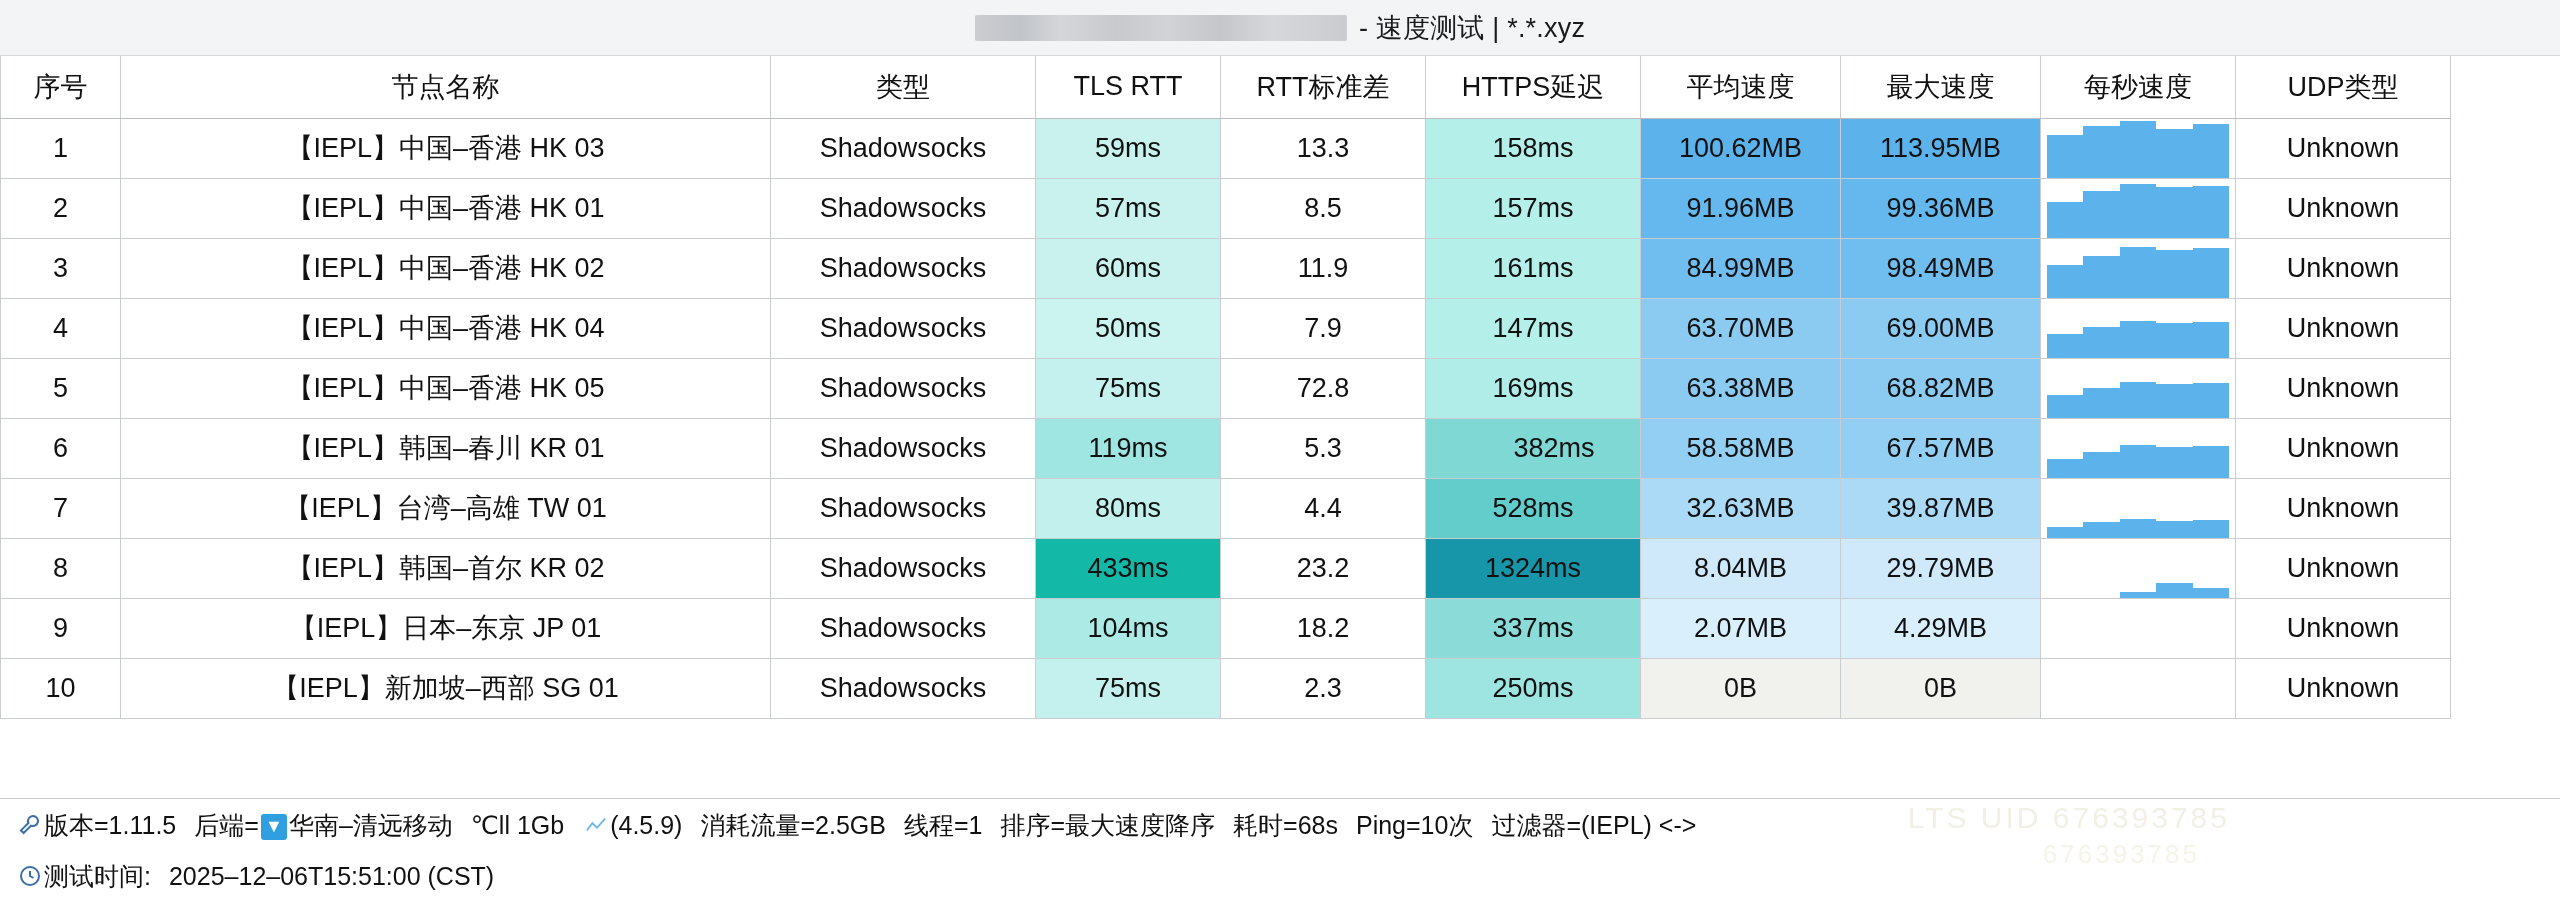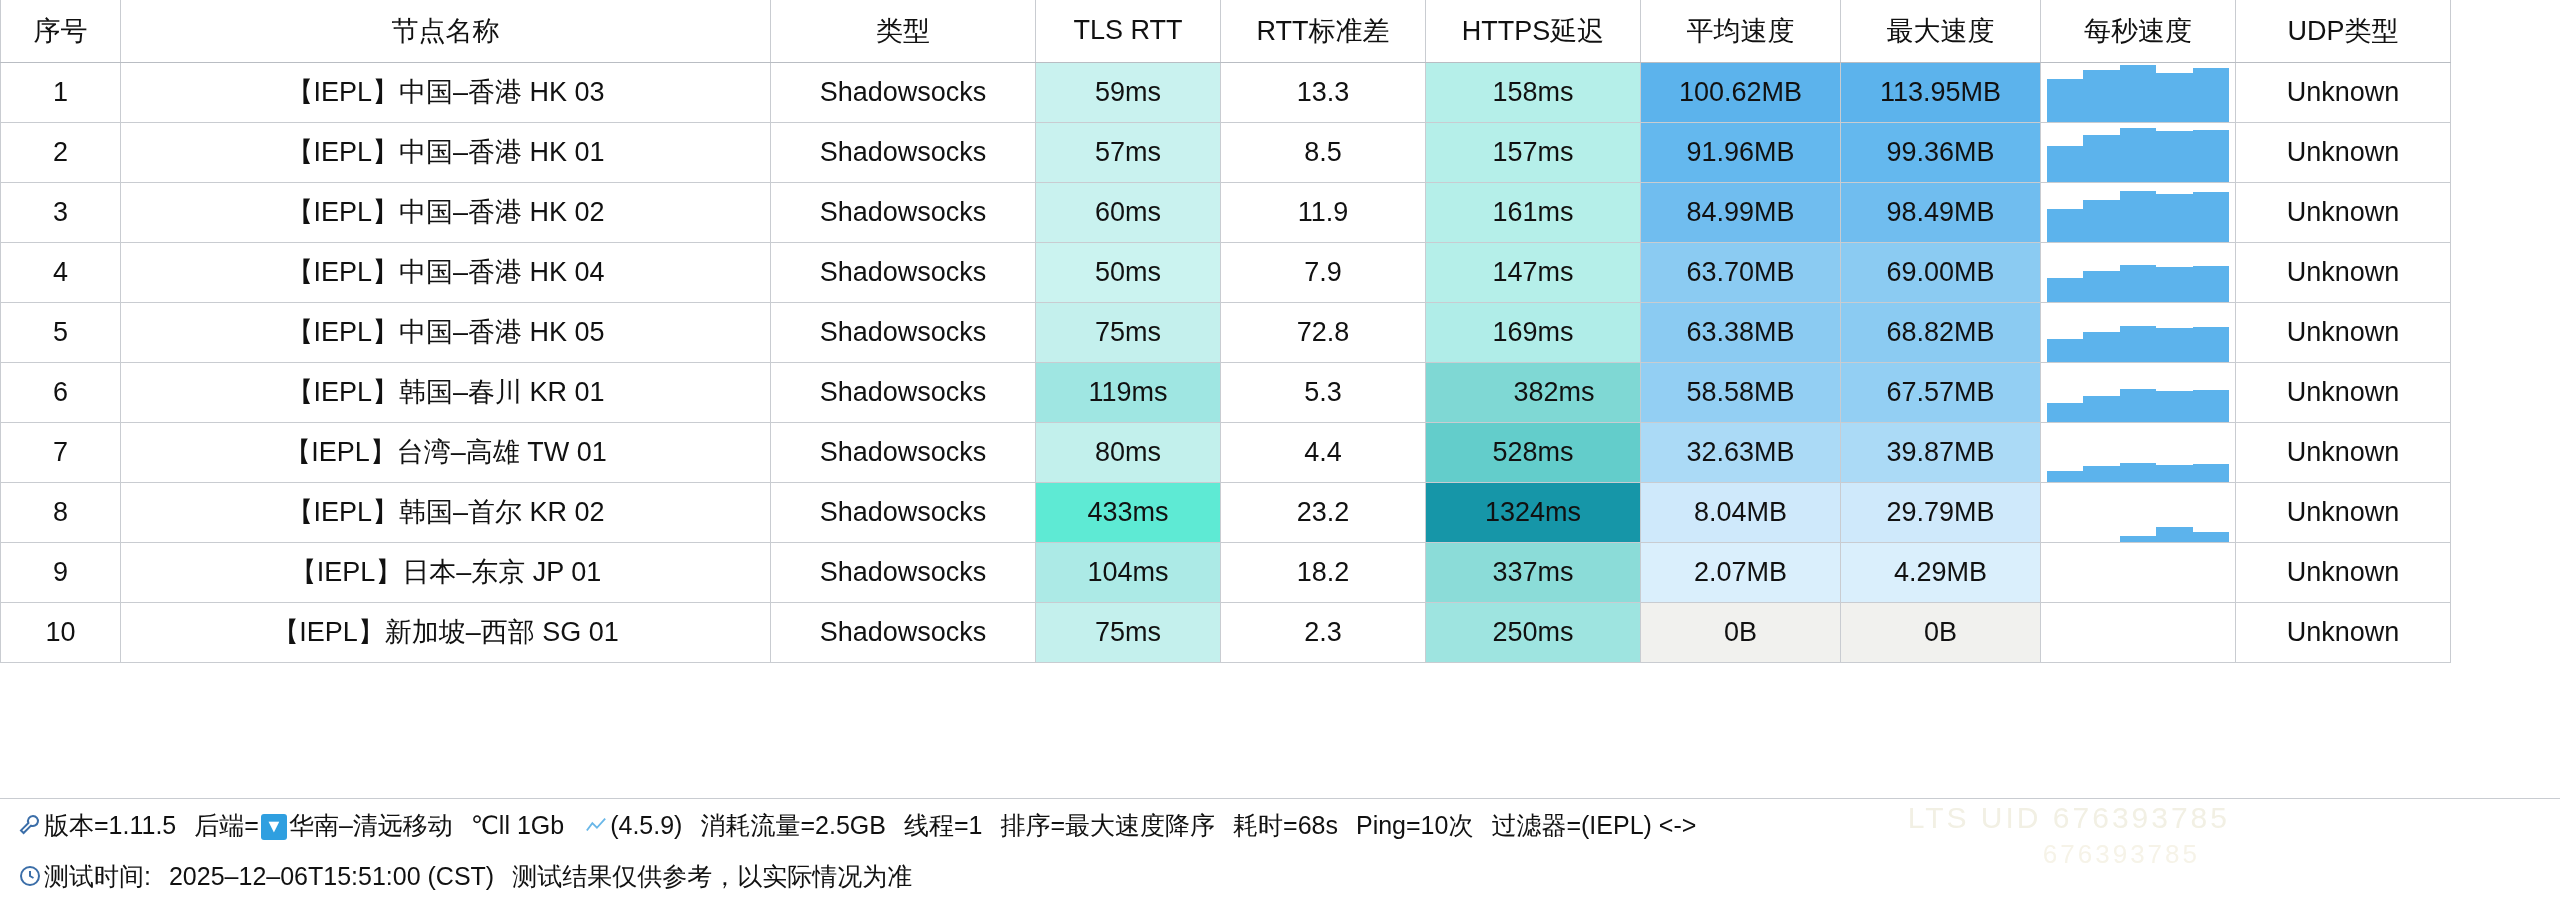--- a/index.html
+++ b/index.html
@@ -167,20 +167,26 @@
     letter-spacing: 3px;
     pointer-events: none;
     user-select: none;
   }
 </style>
 </head>
 <body>
 
 <div class="app">
 
+  <div class="titlebar">
+    <div class="title-text">
+      <span class="title-redacted"></span>
+      <span>- 速度测试 | *.*.xyz</span>
+    </div>
+  </div>
 
   <div class="table-wrap">
     <table class="grid">
       <colgroup>
         <col class="c-idx">
           <col class="c-name">
           <col class="c-type">
           <col class="c-tls">
         <col class="c-std">
           <col class="c-https">
@@ -341,21 +347,21 @@
                 <i style="height: 28%;"></i>
                 <i style="height: 30%;"></i>
               </div>
             </td>
             <td>Unknown</td>
           </tr>
           <tr>
             <td class="idx">8</td>
             <td class="name">【IEPL】韩国–首尔 KR 02</td>
             <td>Shadowsocks</td>
-            <td style="background: #5eead4;">433ms</td>
+            <td style="background: #14b8a6;">433ms</td>
             <td>23.2</td>
             <td style="background: rgb(22, 150, 168);">1324ms</td>
             <td style="background: rgb(207, 233, 251);">8.04MB</td>
             <td style="background: rgb(207, 233, 251);">29.79MB</td>
             <td class="spark">
               <div class="spark-bars">
                 <i style="height: 0%;"></i>
                 <i style="height: 0%;"></i>
                 <i style="height: 10%;"></i>
                 <i style="height: 24%;"></i>
@@ -439,16 +445,15 @@
 
     <div class="footer-row second">
       <span class="f-icon">
         <svg width="24" height="24" viewBox="0 0 24 24" fill="none" stroke="#3b6ea8" stroke-width="2">
           <circle cx="12" cy="12" r="9"></circle>
             <path d="M12 7v5l3.5 2"></path>
         </svg>
       </span>
       <span class="f-seg">测试时间:</span>
       <span class="f-seg">2025–12–06T15:51:00 (CST)</span>
-      <span class="f-seg">测试结果仅供参考，以实际情况为准</span>
     </div>
   </div>
 </div>
 
 </body></html>

